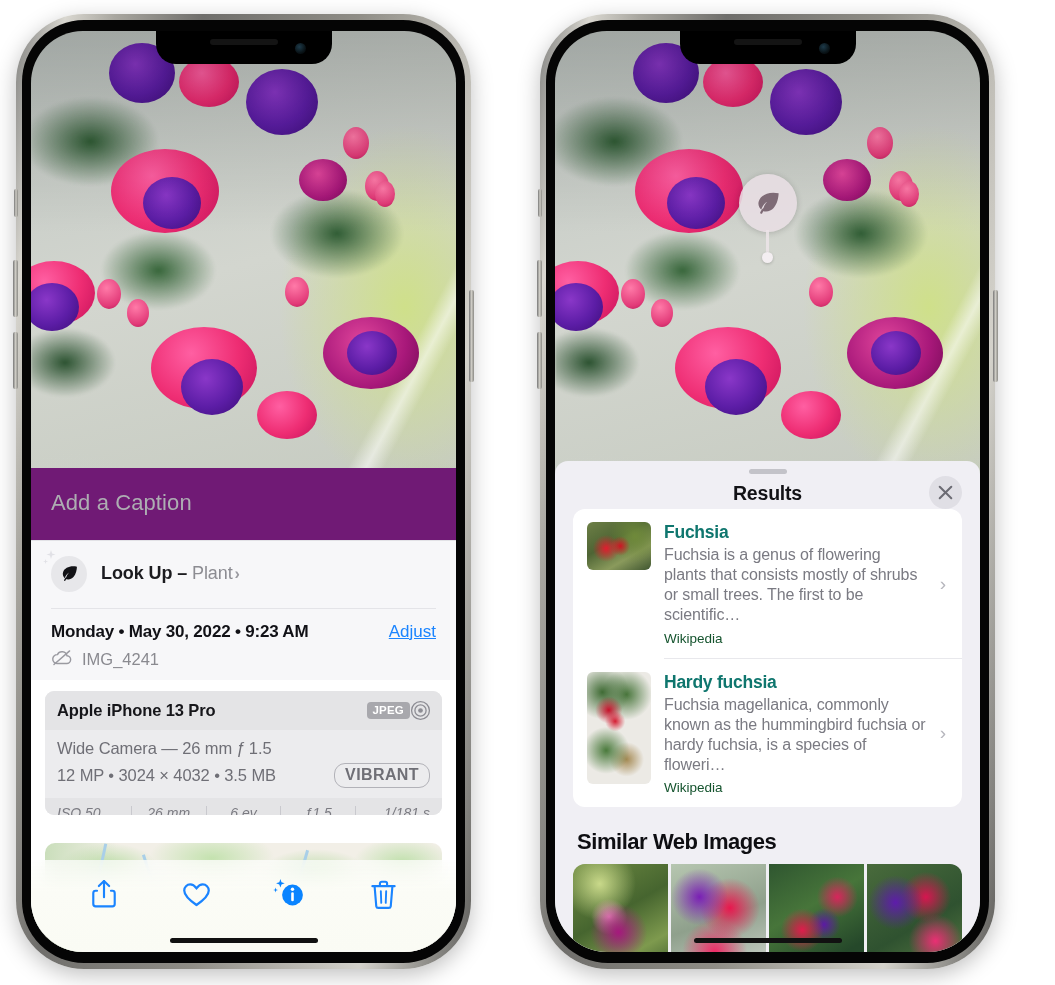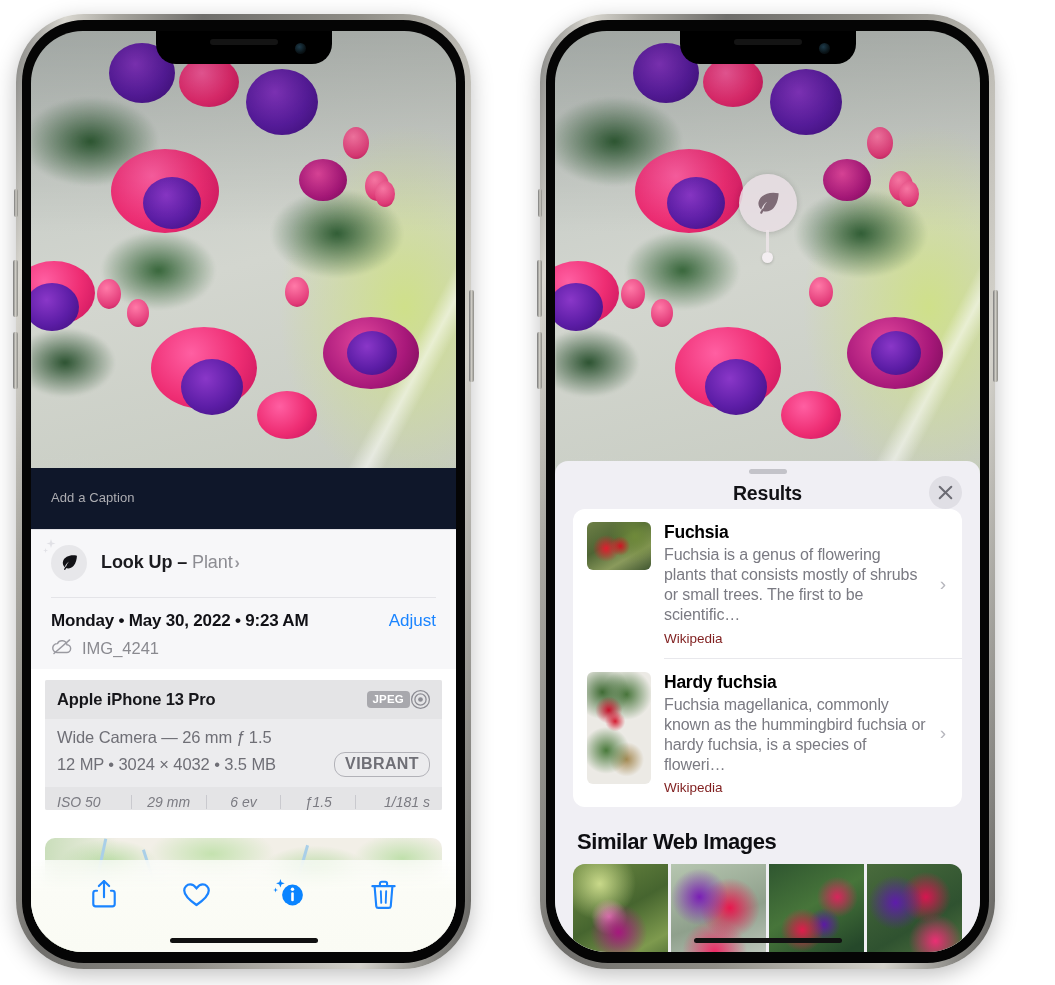--- a/index.html
+++ b/index.html
@@ -102,46 +102,46 @@
   .photo .shade { position: absolute; inset: 0; background: linear-gradient(180deg, rgba(0,0,0,.16) 0%, rgba(0,0,0,0) 22%); }
 
   
   .infosheet {
     position: absolute; left: 0; right: 0; bottom: 0; top: 437px;
     background: #ffffff; z-index: 20;
     display: flex; flex-direction: column;
   }
   .caption-row {
     padding: 22px 20px 24px;
-    background: #0f172a;
-    font-size: 13px; color: #adadb2; letter-spacing: .1px;
+    background: #701a75;
+    font-size: 22px; color: #adadb2; letter-spacing: .1px;
   }
   .hairline { height: 1px; background: #e2e2e6; }
 
   .lookup-sec { background: #f7f7f9; padding: 0 20px; }
   .lookup-row { display: flex; align-items: center; gap: 14px; padding: 15px 0 16px; position: relative; }
   .leaf-badge {
     position: relative; width: 36px; height: 36px; border-radius: 50%;
     background: #e7e7ea; display: flex; align-items: center; justify-content: center; flex: 0 0 36px;
   }
   .sparkles { position: absolute; left: -9px; top: -8px; color: #e3e3e7; }
   .lookup-text { font-size: 18px; color: #1b1b1f; font-weight: 700; letter-spacing: -.1px; }
   .lookup-text .sub { font-weight: 400; color: #8c8c92; }
   .chev-sm { margin-left: 2px; color: #9b9ba1; font-size: 16px; }
   .sep-inset { height: 1px; background: #e4e4e8; }
 
   .meta-sec { background: #f7f7f9; padding: 13px 20px 10px; }
   .meta-line1 { display: flex; justify-content: space-between; align-items: baseline; }
   .meta-date { font-size: 17px; font-weight: 700; color: #111116; letter-spacing: -.2px; }
-  .adjust { font-size: 17px; color: #1a84ff; }
+  .adjust { font-size: 17px; color: #1a84ff; text-decoration: underline; }
   .meta-line2 { display: flex; align-items: center; gap: 9px; margin-top: 7px; }
   .filename { font-size: 16.5px; color: #8a8a90; }
 
   .camcard {
-    margin: 11px 14px 16px; border-radius: 2px; overflow: hidden;
+    margin: 11px 14px 16px; border-radius: 9px; overflow: hidden;
     background: #ececed; border: 0;
   }
   .cam-head {
     display: flex; align-items: center; justify-content: space-between;
     padding: 9px 11px 9px 12px; background: #e4e4e6;
   }
   .cam-model { font-size: 16.5px; font-weight: 700; color: #16161a; letter-spacing: -.1px; }
   .cam-head-right { display: flex; align-items: center; }
   .tag-jpeg {
     background: #a8a8ad; color: #fff; font-size: 11.5px; font-weight: 700;
@@ -251,23 +251,23 @@
     background:
       radial-gradient(circle at 34% 34%, #c8102a 0%, rgba(200,16,42,0) 16%),
       radial-gradient(circle at 44% 44%, #d51f33 0%, rgba(213,31,51,0) 14%),
       radial-gradient(circle at 24% 18%, #3f6b34 0%, rgba(63,107,52,0) 26%),
       radial-gradient(circle at 62% 20%, #49763c 0%, rgba(73,118,60,0) 26%),
       radial-gradient(circle at 30% 70%, #4a7a3c 0%, rgba(74,122,60,0) 26%),
       radial-gradient(circle at 62% 78%, #a58a54 0%, rgba(165,138,84,0) 18%),
       #eceae5;
   }
   .kn-body { flex: 1; min-width: 0; }
-  .kn-name { font-size: 17.5px; font-weight: 700; color: #000000; letter-spacing: -.25px; }
+  .kn-name { font-size: 17.5px; font-weight: 700; color: #0f766e; letter-spacing: -.25px; }
   .kn-desc { font-size: 16px; line-height: 1.26; color: #7a7a82; margin-top: 2px; letter-spacing: -.1px; }
-  .kn-src { font-size: 13.5px; color: #7f1d1d; margin-top: 5px; }
+  .kn-src { font-size: 13.5px; color: #14532d; margin-top: 5px; }
   .kn-chev { align-self: center; color: #b6b6bd; font-size: 19px; padding-right: 2px; }
   .kn-div { height: 1px; background: #e8e8ec; margin-left: 91px; }
 
   .swi-strip { display: flex; gap: 3px; margin: 0 18px; border-radius: 12px 12px 0 0; overflow: hidden; }
   .swi { flex: 1; height: 110px; }
   .swi.s1 { background:
       radial-gradient(circle at 48% 62%, #a6187e 0%, rgba(166,24,126,0) 34%),
       radial-gradient(circle at 38% 48%, #f09ac2 0%, rgba(240,154,194,0) 22%),
       radial-gradient(circle at 28% 18%, #c9d98a 0%, rgba(201,217,138,0) 32%),
       linear-gradient(150deg,#6e8a42 0%,#46652f 45%,#7e9a4e 75%,#3c5a2c 100%); }
@@ -385,21 +385,21 @@
             <div class="cam-body">
               <div class="cam-l1">Wide Camera — 26 mm ƒ 1.5</div>
               <div class="cam-l2row">
                 <span class="cam-l2">12 MP • 3024 × 4032 • 3.5 MB</span>
                 <span class="pill-vibrant">VIBRANT</span>
               </div>
             </div>
             <div class="cam-exif">
               <span class="cell">ISO 50</span>
               <span class="bar"></span>
-              <span class="cell">29 mm</span>
+              <span class="cell">26 mm</span>
               <span class="bar"></span>
               <span class="cell">6 ev</span>
               <span class="bar"></span>
               <span class="cell">ƒ1.5</span>
               <span class="bar"></span>
               <span class="cell">1/181 s</span>
             </div>
           </div>
 
           <div class="mapcard">

